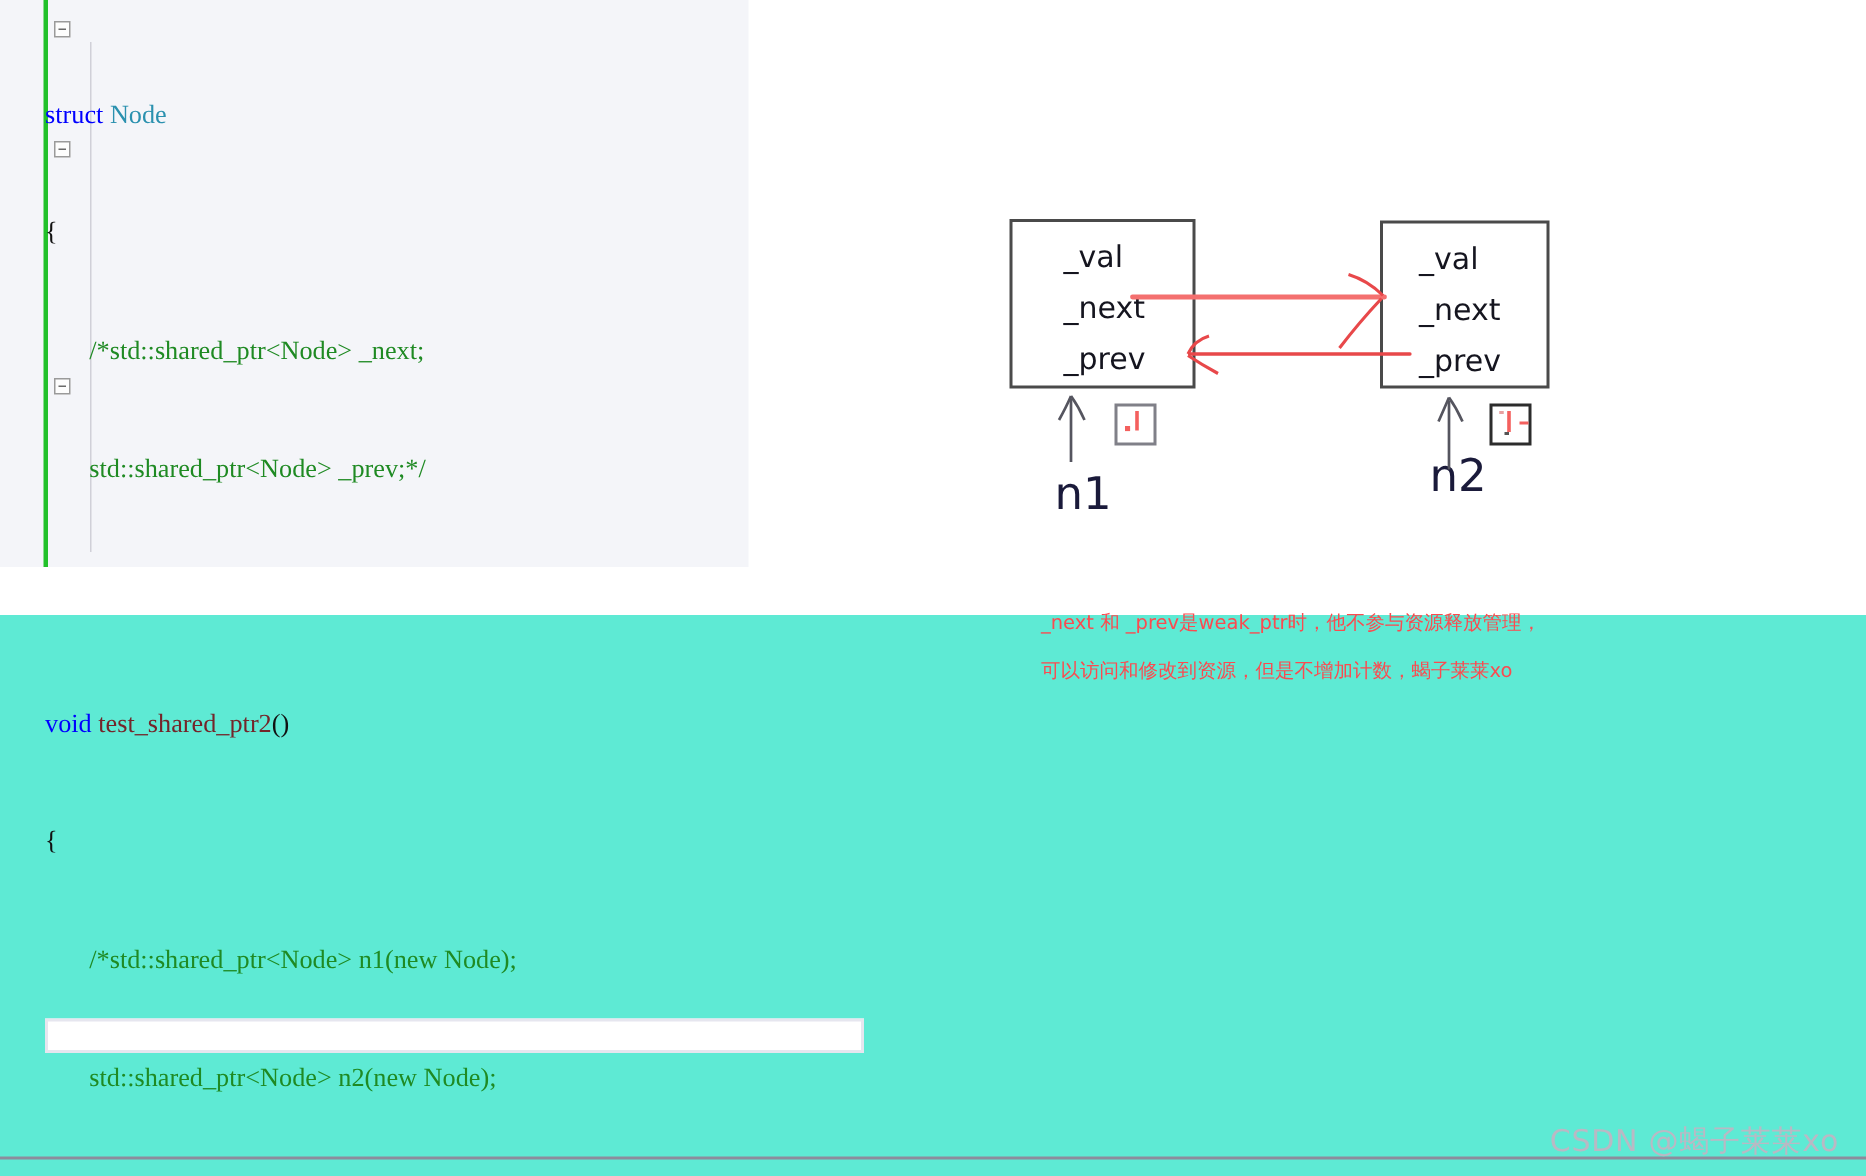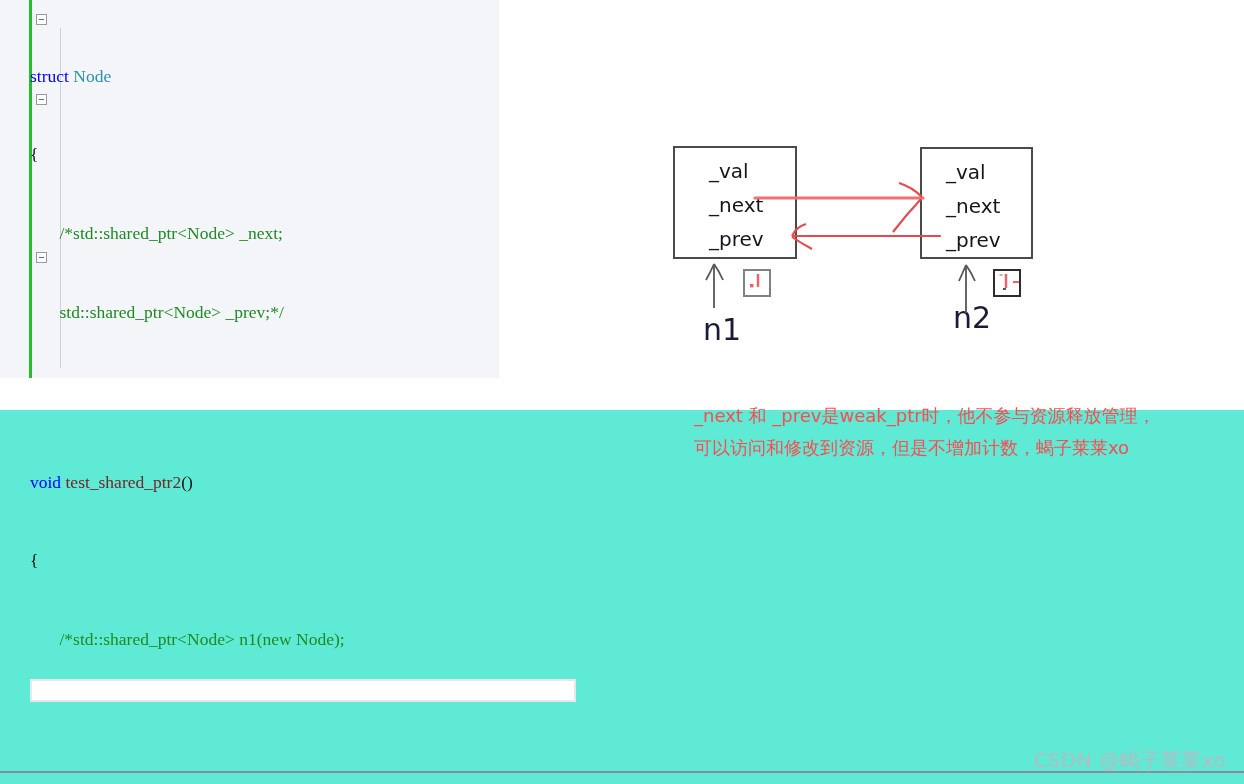--- a/index.html
+++ b/index.html
@@ -130,21 +130,21 @@
   }
   #ctrl1 { left: 743px; top: 269px; width: 28px; height: 28px; }
   #ctrl2 { left: 993px; top: 269px; width: 28px; height: 28px; border-color: #2c2c2c; }
 
   
   #annotation {
     position: absolute;
     left: 694px; top: 400px;
     width: 545px;
     font-family: "DejaVu Sans", sans-serif;
-    font-size: 18px;
+    font-size: 13px;
     line-height: 32px;
     color: #fb4b50;
   }
   #annotation div { white-space: pre; }
 
   
   #watermark {
     position: absolute;
     right: 18px; bottom: 10px;
     font-family: "DejaVu Sans", sans-serif;
@@ -187,21 +187,21 @@
       
       
     </div>
   </div>
 
   <div class="code-block" id="code-bottom">
     <div class="code-lines">
       <div class="ln"><span class="k">void</span><span class="pl"> </span><span class="fn">test_shared_ptr2</span><span class="pl">()</span></div>
       <div class="ln"><span class="pl">{</span></div>
       <div class="ln"><span class="pl">    </span><span class="cmt">/*std::shared_ptr&lt;Node&gt; n1(new Node);</span></div>
-      <div class="ln"><span class="pl">    </span></div>
+      <div class="ln"><span class="pl">    </span><span class="cmt">std::shared_ptr&lt;Node&gt; n2(new Node);</span></div>
       
       
       
       
       
       
       
       
       
       

